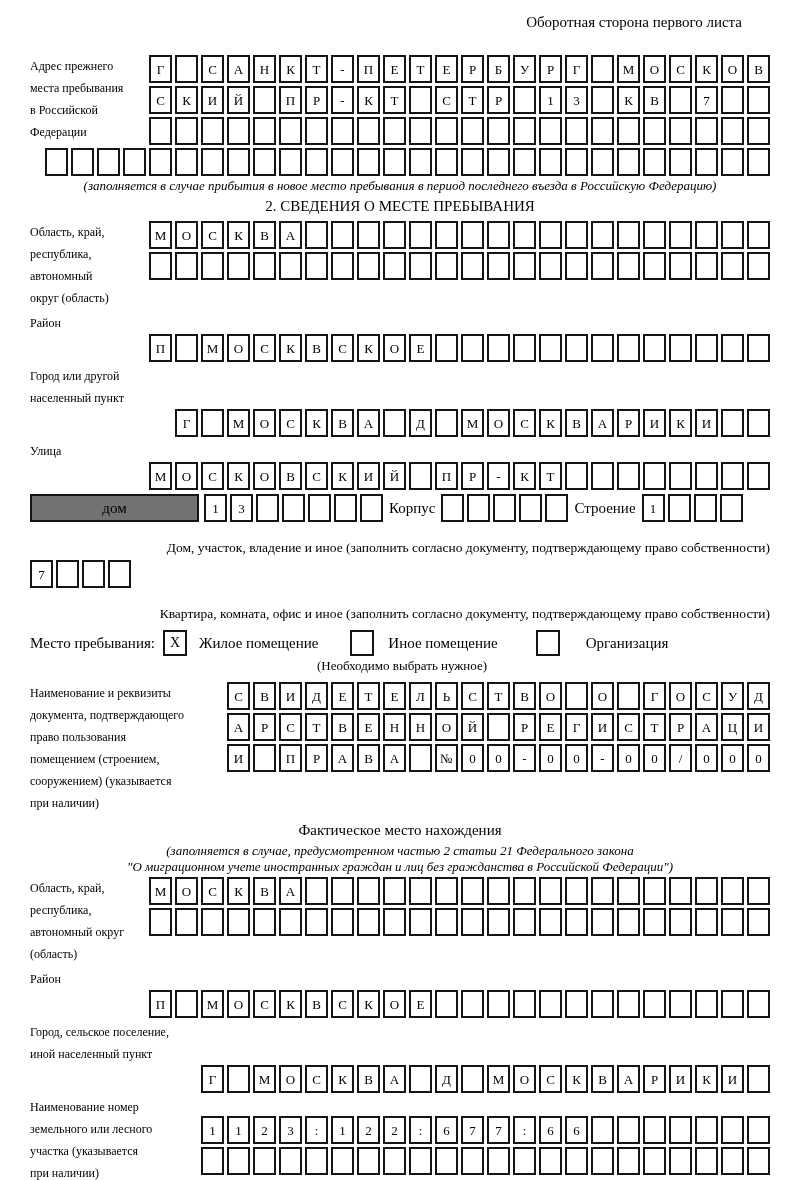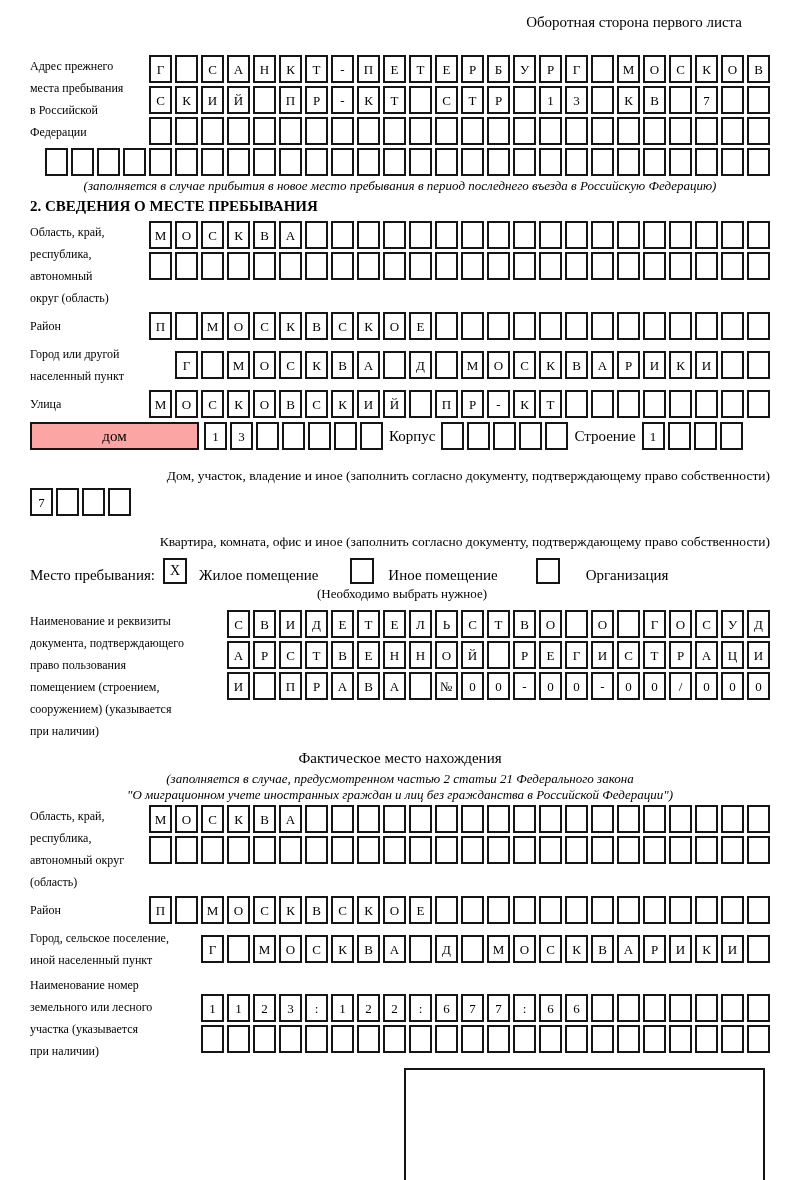--- a/index.html
+++ b/index.html
@@ -9,32 +9,32 @@
     font-family:"Liberation Serif","DejaVu Serif",serif;
   }
   .hdr-note{font-size:15px;text-align:right;padding-right:28px;margin-bottom:24px;}
   .cells{display:flex;gap:3px;justify-content:flex-end;flex:none;}
   .cell{
     width:19px;height:24px;border:2px solid #151515;flex:none;
     display:flex;align-items:center;justify-content:center;
     font-size:13px;line-height:1;background:#fff;
   }
   .frow{display:flex;margin-bottom:3px;}
-  .frow.mid{align-items:center;}
+  .frow.mid{flex-direction:column;}
   .frow.top{align-items:flex-start;}
   .label{flex:1 1 auto;font-size:12px;line-height:22px;white-space:pre-line;padding-right:20px;}
   .gridcol{display:flex;flex-direction:column;gap:3px;margin-left:auto;}
   .note{font-size:13px;line-height:16px;text-align:center;margin:2px 0 2px;font-style:italic;}
   .note-left{font-size:13.5px;line-height:16px;text-align:right;margin:18px 0 4px;}
-  .sec-title{font-size:15px;font-weight:bold;text-align:left;margin:4px 0 6px;}
+  .sec-title{font-size:15px;font-weight:normal;text-align:center;margin:4px 0 6px;}
   .sub-title{font-size:15px;font-weight:normal;text-align:center;margin:8px 0 4px;}
   .house-row{display:flex;align-items:center;margin:4px 0 2px;}
-  .wide-box{border:2px solid #151515;height:24px;display:flex;align-items:center;justify-content:center;font-size:15px;flex:none;background:#fca5a5;}
+  .wide-box{border:2px solid #151515;height:24px;display:flex;align-items:center;justify-content:center;font-size:15px;flex:none;background:#737373;}
   .inline-label{font-size:15px;margin:0 6px;white-space:nowrap;}
-  .stay-row{display:flex;align-items:flex-end;font-size:15px;margin:8px 0 2px;}
+  .stay-row{display:flex;align-items:center;font-size:15px;margin:8px 0 2px;}
   .chk{width:20px;height:22px;border:2px solid #151515;flex:none;display:flex;align-items:center;justify-content:center;font-size:14px;}
   .stay-note{font-size:13px;margin:2px 0 8px 287px;}
   .stamp-col{width:372px;margin-left:auto;margin-top:6px;display:flex;flex-direction:column;align-items:center;}
   .stamp-box{width:357px;height:168px;border:2px solid #151515;background:#fff;}
   .stamp-caption{font-size:14px;line-height:18px;text-align:center;margin-top:5px;white-space:pre-line;}
   .mt2{margin-top:2px;}
   .cad-grid{padding-top:20px;}
 </style>
 </head>
 <body>

